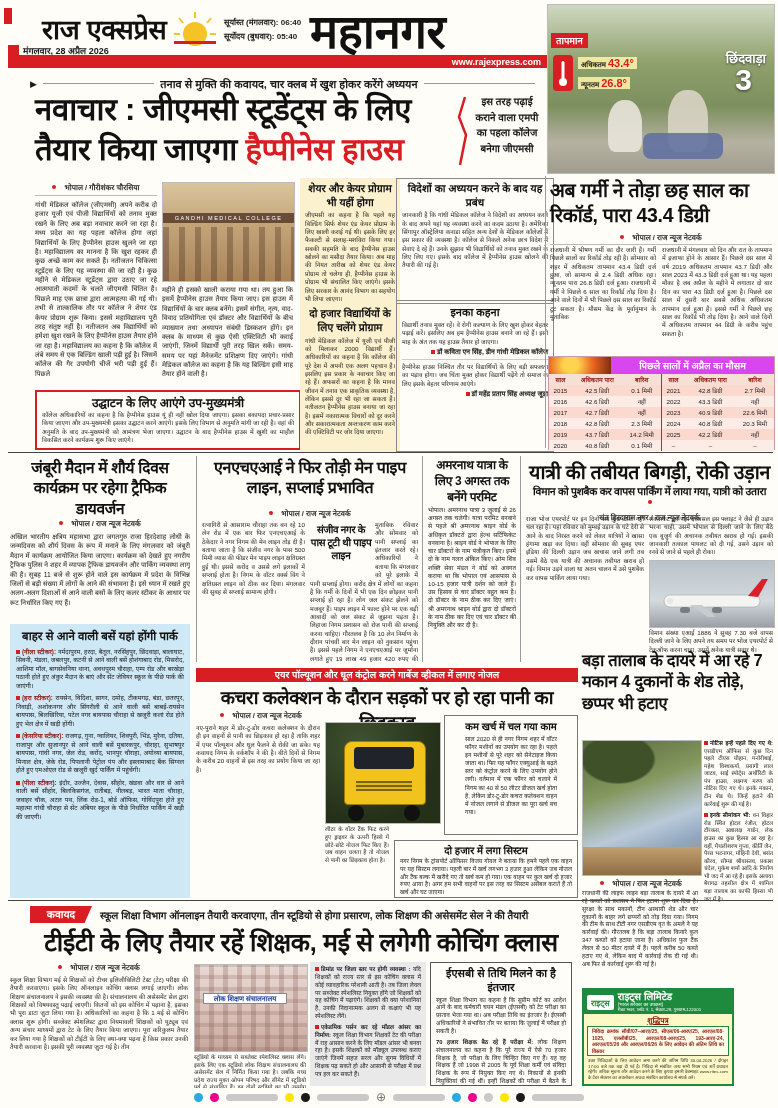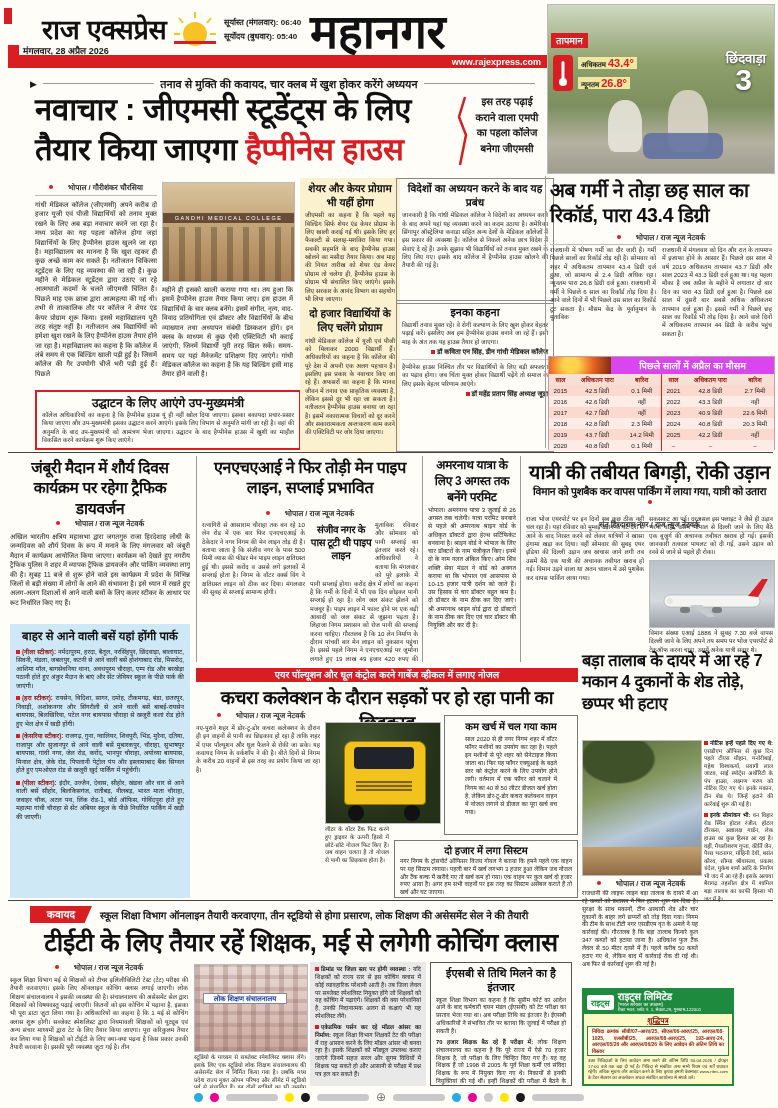--- a/index.html
+++ b/index.html
@@ -4,21 +4,21 @@
 <style>
   html,body{margin:0;padding:0;background:#d9d9d9;}
   .page{position:relative;width:778px;height:1108px;background:#fffdf8;margin:0 auto;
         font-family:"Liberation Sans","DejaVu Sans",sans-serif;color:#1a1a1a;overflow:hidden;}
   .abs{position:absolute;}
   .jt{text-align:justify;}
   .bodytxt{font-size:6.8px;line-height:1.38;color:#222;}
   .tiny{font-size:6.2px;line-height:1.35;color:#222;}
   .hl{font-weight:800;color:#111;letter-spacing:-.3px;}
   .red{color:#d81d23;}
-  .byline{display:flex;align-items:center;justify-content:center;gap:15px;font-size:7.5px;font-weight:700;color:#333;}
+  .byline{display:flex;align-items:center;justify-content:center;gap:8px;font-size:7.5px;font-weight:700;color:#333;}
   .reddot{width:4px;height:4px;border-radius:50%;background:#d81d23;display:inline-block;}
   .rule-h{background:#444;height:1px;}
   .rule-v{background:#9a9a9a;width:1px;}
   .boxtitle{font-weight:800;text-align:center;color:#111;}
   .sqb{display:inline-block;width:4px;height:4px;background:#d81d23;margin-right:2px;}
   .photo{overflow:hidden;border:1px solid #bbb;}
   .mark-dot{width:9px;height:9px;border-radius:50%;display:inline-block;}
   .mark-bar{width:52px;height:7px;border-radius:4px;background:#c9c9c9;display:inline-block;}
   table.wt{border-collapse:collapse;width:100%;}
   table.wt td,table.wt th{padding:1px 1px;text-align:center;}

